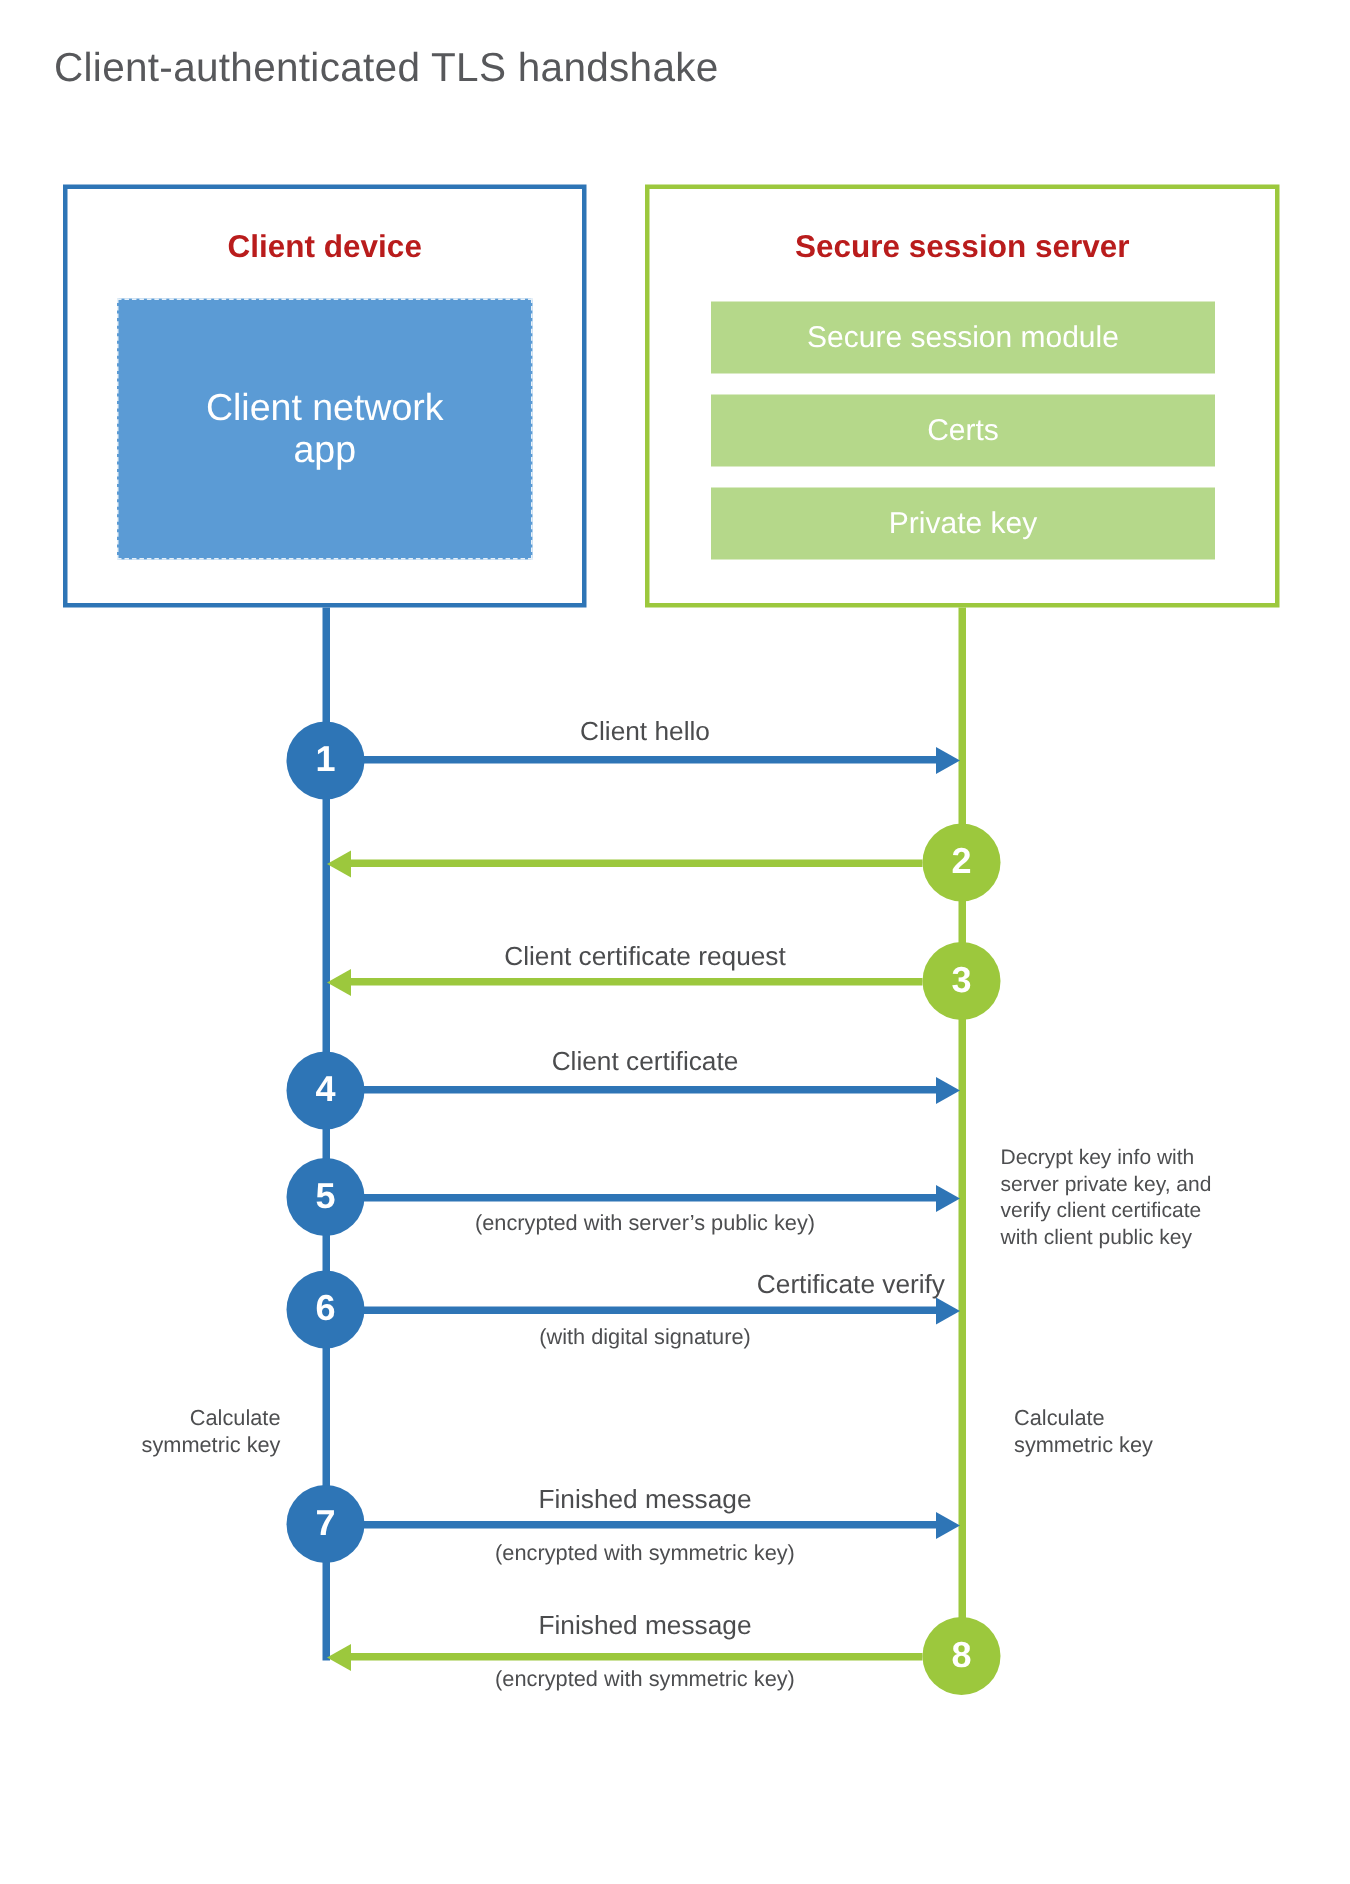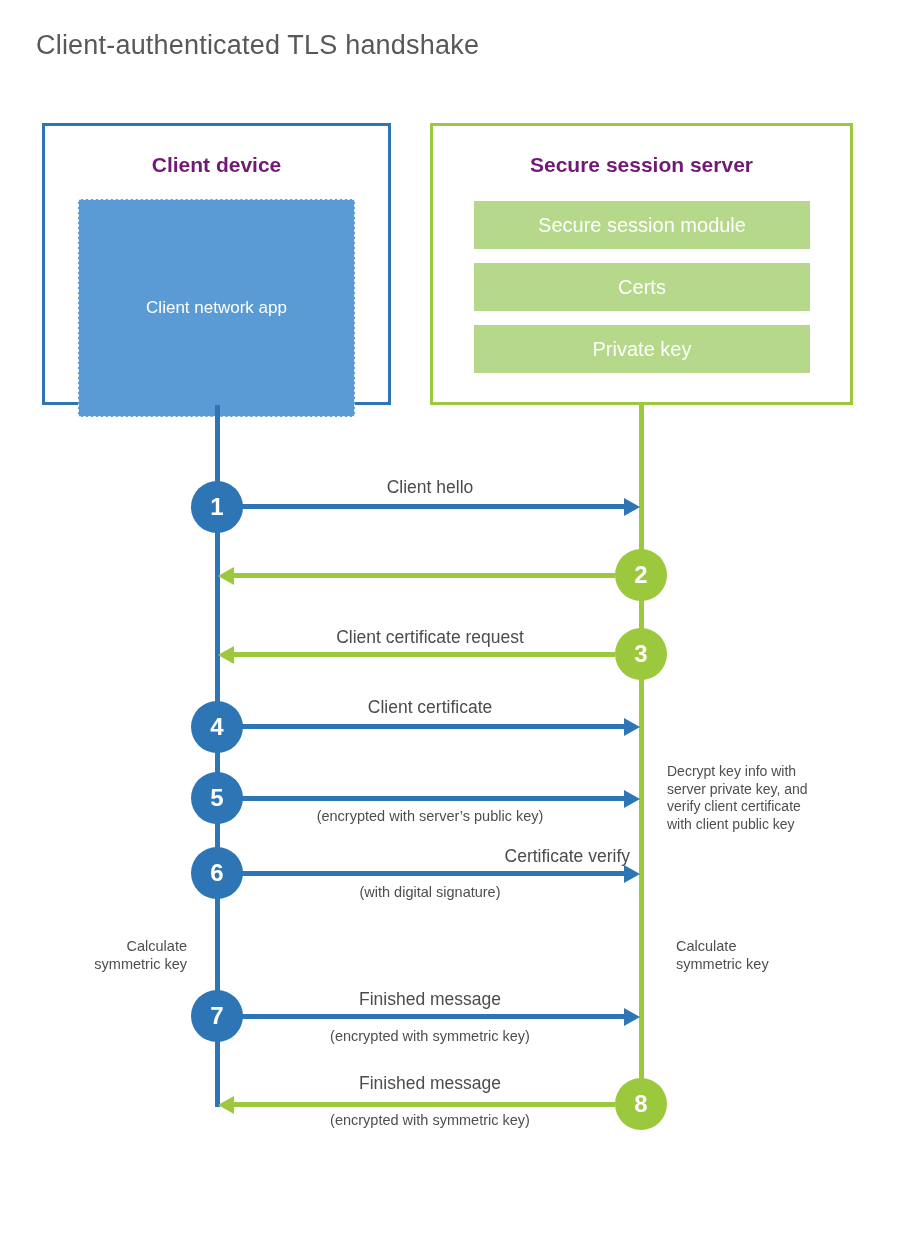--- a/index.html
+++ b/index.html
@@ -12,27 +12,27 @@
   .title {
     position:absolute; left:36px; top:30px;
     font-size:27px; font-weight:300; color:#57585b; letter-spacing:0.2px;
   }
   
   .actor-box { position:absolute; top:123px; height:282px; background:#fff; }
   .actor-box.blue  { left:42px;  width:349px; border:3px solid #2E75B6; }
   .actor-box.green { left:430px; width:423px; border:3px solid #9CC83D; }
   .actor-title {
     position:absolute; top:27px; left:0; width:100%; text-align:center;
-    font-size:21px; font-weight:bold; color:#701a75;
+    font-size:21px; font-weight:bold; color:#b91c1c;
   }
   .app-box {
-    position:absolute; left:78px; top:199px; width:277px; height:218px;
+    position:absolute; left:78px; top:199px; width:277px; height:174px;
     background:#5B9BD5; border:1px dashed rgba(255,255,255,0.85);
     display:flex; align-items:center; justify-content:center; text-align:center;
-    color:#ffffff; font-size:17px; line-height:28px; padding:0 40px;
+    color:#ffffff; font-size:25px; line-height:28px; padding:0 40px;
   }
   .module-bar {
     position:absolute; left:474px; width:336px; height:48px;
     background:#B5D88A; color:#ffffff; font-size:20px;
     display:flex; align-items:center; justify-content:center; text-align:center;
   }
   
   .lifeline { position:absolute; width:5px; }
   .lifeline.blue  { left:215px; top:405px; height:702px; background:#2E75B6; }
   .lifeline.green { left:639px; top:405px; height:701px; background:#9CC83D; }

